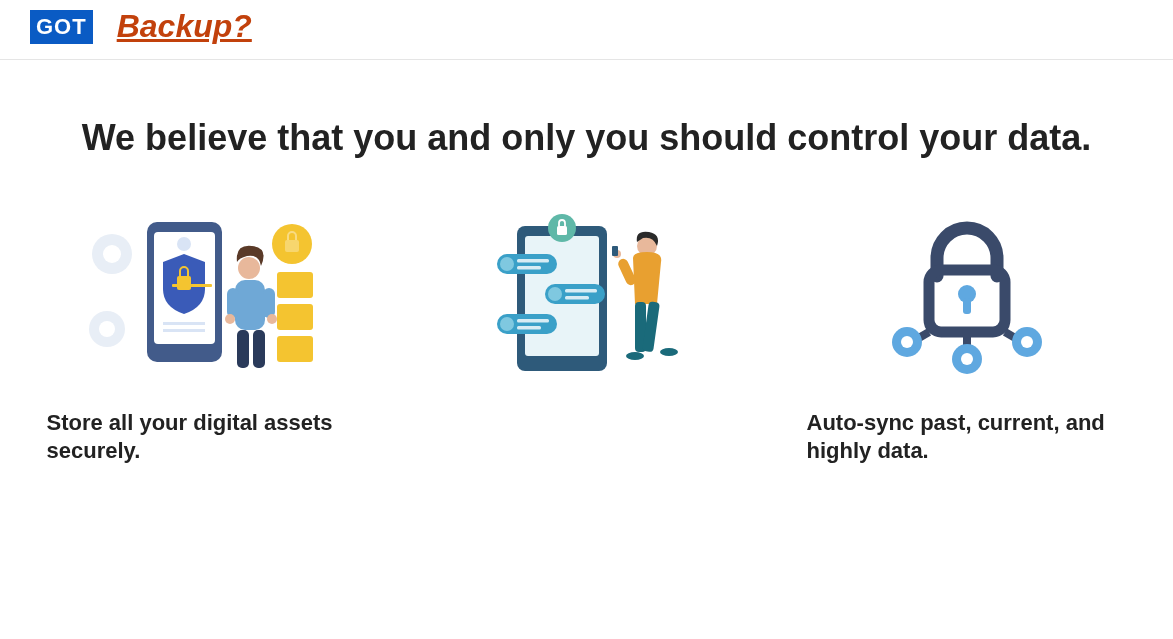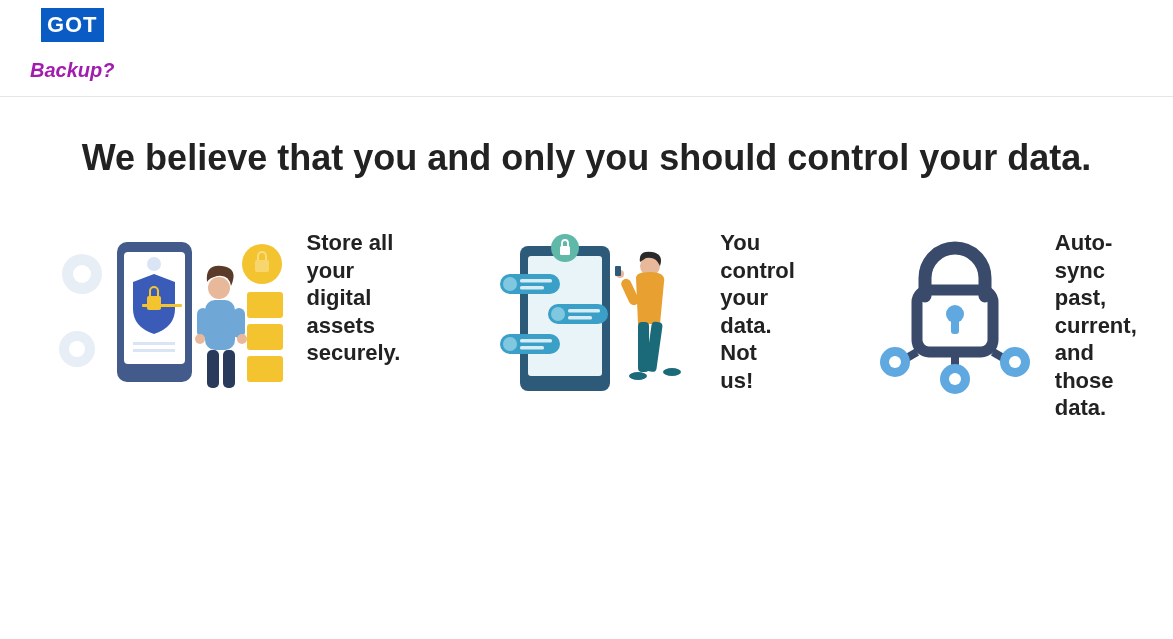--- a/index.html
+++ b/index.html
@@ -9,59 +9,59 @@
     color: #222;
     width: 1173px;
   }
   .header {
     padding: 8px 30px 14px 30px;
     border-bottom: 1px solid #e5e5e5;
   }
   .logo {
     display: inline-flex;
     align-items: center;
-    gap: 17px;
-    flex-direction: column;
+    gap: 24px;
   }
   .logo-badge {
     background: #0a5bc4;
     color: #fff;
     font-weight: 900;
     font-size: 22px;
     letter-spacing: 1px;
     padding: 4px 6px;
     font-family: Arial, sans-serif;
   }
   .logo-text {
-    color: #a21caf;
+    color: #c2410c;
     font-weight: 900;
-    font-size: 20px;
+    font-size: 32px;
     font-style: italic;
     font-family: Arial, sans-serif;
+    text-decoration: underline;
   }
   .container {
     max-width: 1140px;
-    margin: 0 auto;
+    margin: 17px auto;
     padding: 30px 30px 0 30px;
   }
   .hero-title {
     text-align: center;
     font-size: 36px;
     font-weight: 700;
     color: #222;
     margin: 10px 0 50px 0;
   }
   .features {
     display: flex;
     gap: 60px;
   }
   .feature {
     flex: 1;
     display: flex;
-    flex-direction: row;
+    flex-direction: column;
   }
   .illus {
     height: 170px;
     display: flex;
     align-items: center;
     justify-content: center;
     margin-bottom: 30px;
   }
   .feature-title {
     font-size: 22px;
@@ -170,22 +170,20 @@
           <path d="M176 44 Q176 38 190 38 Q206 38 204 48 L200 90 L178 90 Z" fill="#e8a030"></path>
           <rect x="165" y="44" width="10" height="28" rx="5" fill="#e8a030" transform="rotate(-25 170 58)"></rect>
           <circle cx="160" cy="40" r="4" fill="#e8b89b"></circle>
           <rect x="155" y="32" width="6" height="10" rx="1" fill="#2e5a7a"></rect>
           <rect x="178" y="88" width="11" height="50" rx="4" fill="#1a6a7a"></rect>
           <rect x="192" y="88" width="11" height="50" rx="4" fill="#1a6a7a" transform="rotate(8 197 88)"></rect>
           <ellipse cx="178" cy="142" rx="9" ry="4" fill="#1a6a7a"></ellipse>
           <ellipse cx="212" cy="138" rx="9" ry="4" fill="#1a6a7a"></ellipse>
         </svg>
       </div>
-      <h3 class="feature-title">You control your data.
-Not us!</h3>
     </div>
 
     <div class="feature">
       <div class="illus">
         <svg width="200" height="160" viewBox="0 0 200 160">
 
           <path d="M70 62 L70 44 A30 30 0 0 1 130 44 L130 62" fill="none" stroke="#3a4a6a" stroke-width="13" stroke-linecap="round"></path>
 
           <rect x="62" y="56" width="76" height="62" rx="12" fill="none" stroke="#3a4a6a" stroke-width="11"></rect>
 
@@ -197,17 +195,17 @@
           <line x1="138" y1="118" x2="155" y2="128" stroke="#3a4a6a" stroke-width="8"></line>
 
           <circle cx="40" cy="128" r="15" fill="#5fa8e0"></circle>
           <circle cx="40" cy="128" r="6" fill="#fff"></circle>
           <circle cx="100" cy="145" r="15" fill="#5fa8e0"></circle>
           <circle cx="100" cy="145" r="6" fill="#fff"></circle>
           <circle cx="160" cy="128" r="15" fill="#5fa8e0"></circle>
           <circle cx="160" cy="128" r="6" fill="#fff"></circle>
         </svg>
       </div>
-      <h3 class="feature-title">Auto-sync past, current, and those data.</h3>
+      <h3 class="feature-title">Auto-sync past, current, and highly data.</h3>
     </div>
 
   </div>
 </div>
 
 </body></html>

